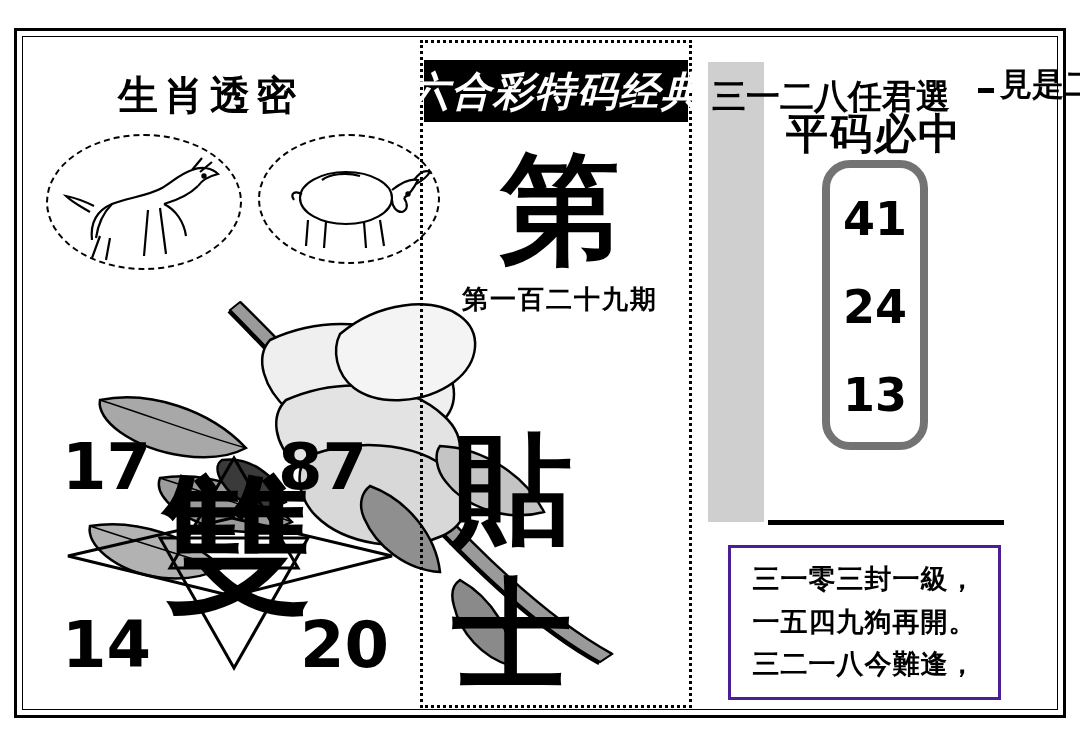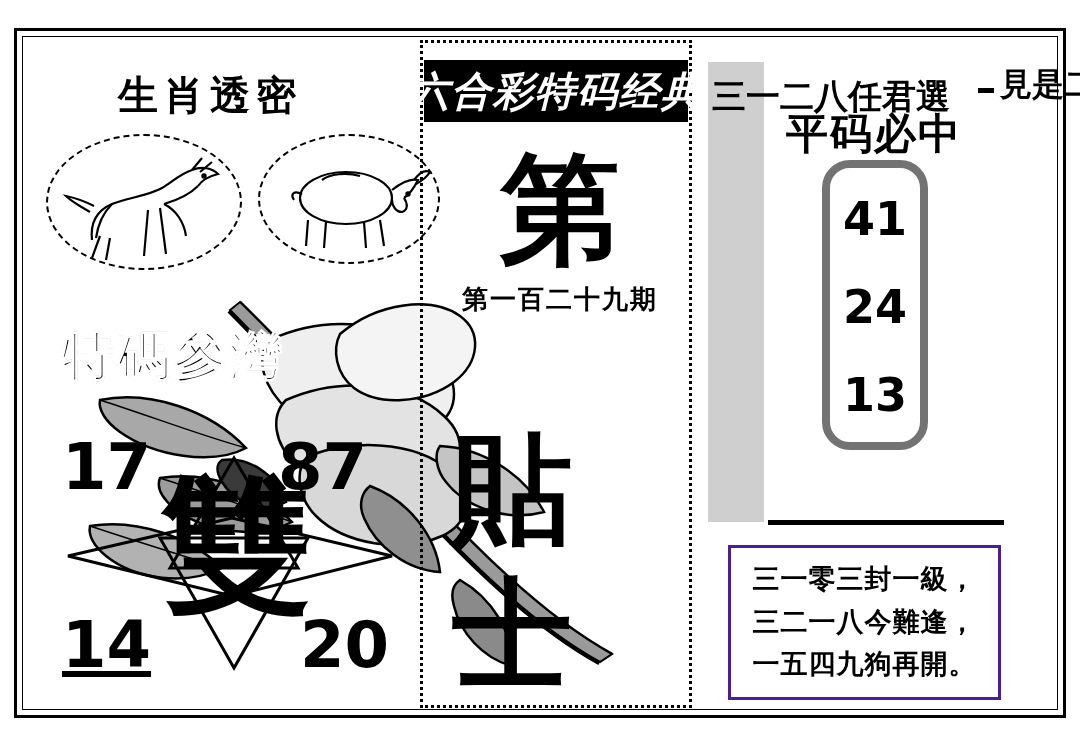--- a/index.html
+++ b/index.html
@@ -269,21 +269,21 @@
   
   .artnum {
     position: absolute;
     font-size: 64px;
     font-weight: bold;
     color: #000;
     font-family: "DejaVu Sans", sans-serif;
   }
   .num16 { left: 62px;  top: 430px; }
   .num87 { left: 278px; top: 430px; }
-  .num14 { left: 62px;  top: 608px; text-decoration: underline; }
+  .num14 { left: 62px;  top: 608px; }
   .num18 { left: 300px; top: 608px; }
   .diamond-svg, .tri-svg { position: absolute; overflow: visible; }
 </style>
 </head>
 <body>
 
 <div id="page">
 
   <div class="outer-frame"></div>
   <div class="inner-frame"></div>
@@ -354,21 +354,20 @@
   </svg>
 
   <div style="position:absolute; left:492px; top:382px; width:196px; height:52px; background:#fff;"></div>
 
   <svg class="diamond-svg" style="left:60px; top:500px;" width="340" height="180">
     <polygon points="8,56 172,18 332,56 172,96" fill="none" stroke="#000" stroke-width="3"></polygon>
     <polygon points="100,38 248,38 174,168" fill="none" stroke="#000" stroke-width="3"></polygon>
     <polygon points="174,18 110,128 238,128" fill="none" stroke="#000" stroke-width="3" transform="translate(0,-60)"></polygon>
   </svg>
 
-  <div class="temae cn">特碼參灣</div>
 
   <div class="big-shuang cn">雙</div>
 
   <div class="artnum num16">17</div>
   <div class="artnum num87">87</div>
   <div class="artnum num14">14</div>
   <div class="artnum num18">20</div>
 
   <div class="dotted-panel"></div>
 
@@ -393,17 +392,17 @@
     <div class="n n2">24</div>
     <div class="n n3">13</div>
   </div>
 
   <div class="right-vtext cn">見是二五一零回</div>
 
   <div class="rule"></div>
 
   <div class="verse-box">
     <div class="verse-line cn">三一零三封一級，</div>
+    <div class="verse-line cn">一五四九狗再開。</div>
     <div class="verse-line cn">三二一八今難逢，</div>
-    <div class="verse-line cn">一五四九狗再開。</div>
   </div>
 
 </div>
 
 </body></html>

